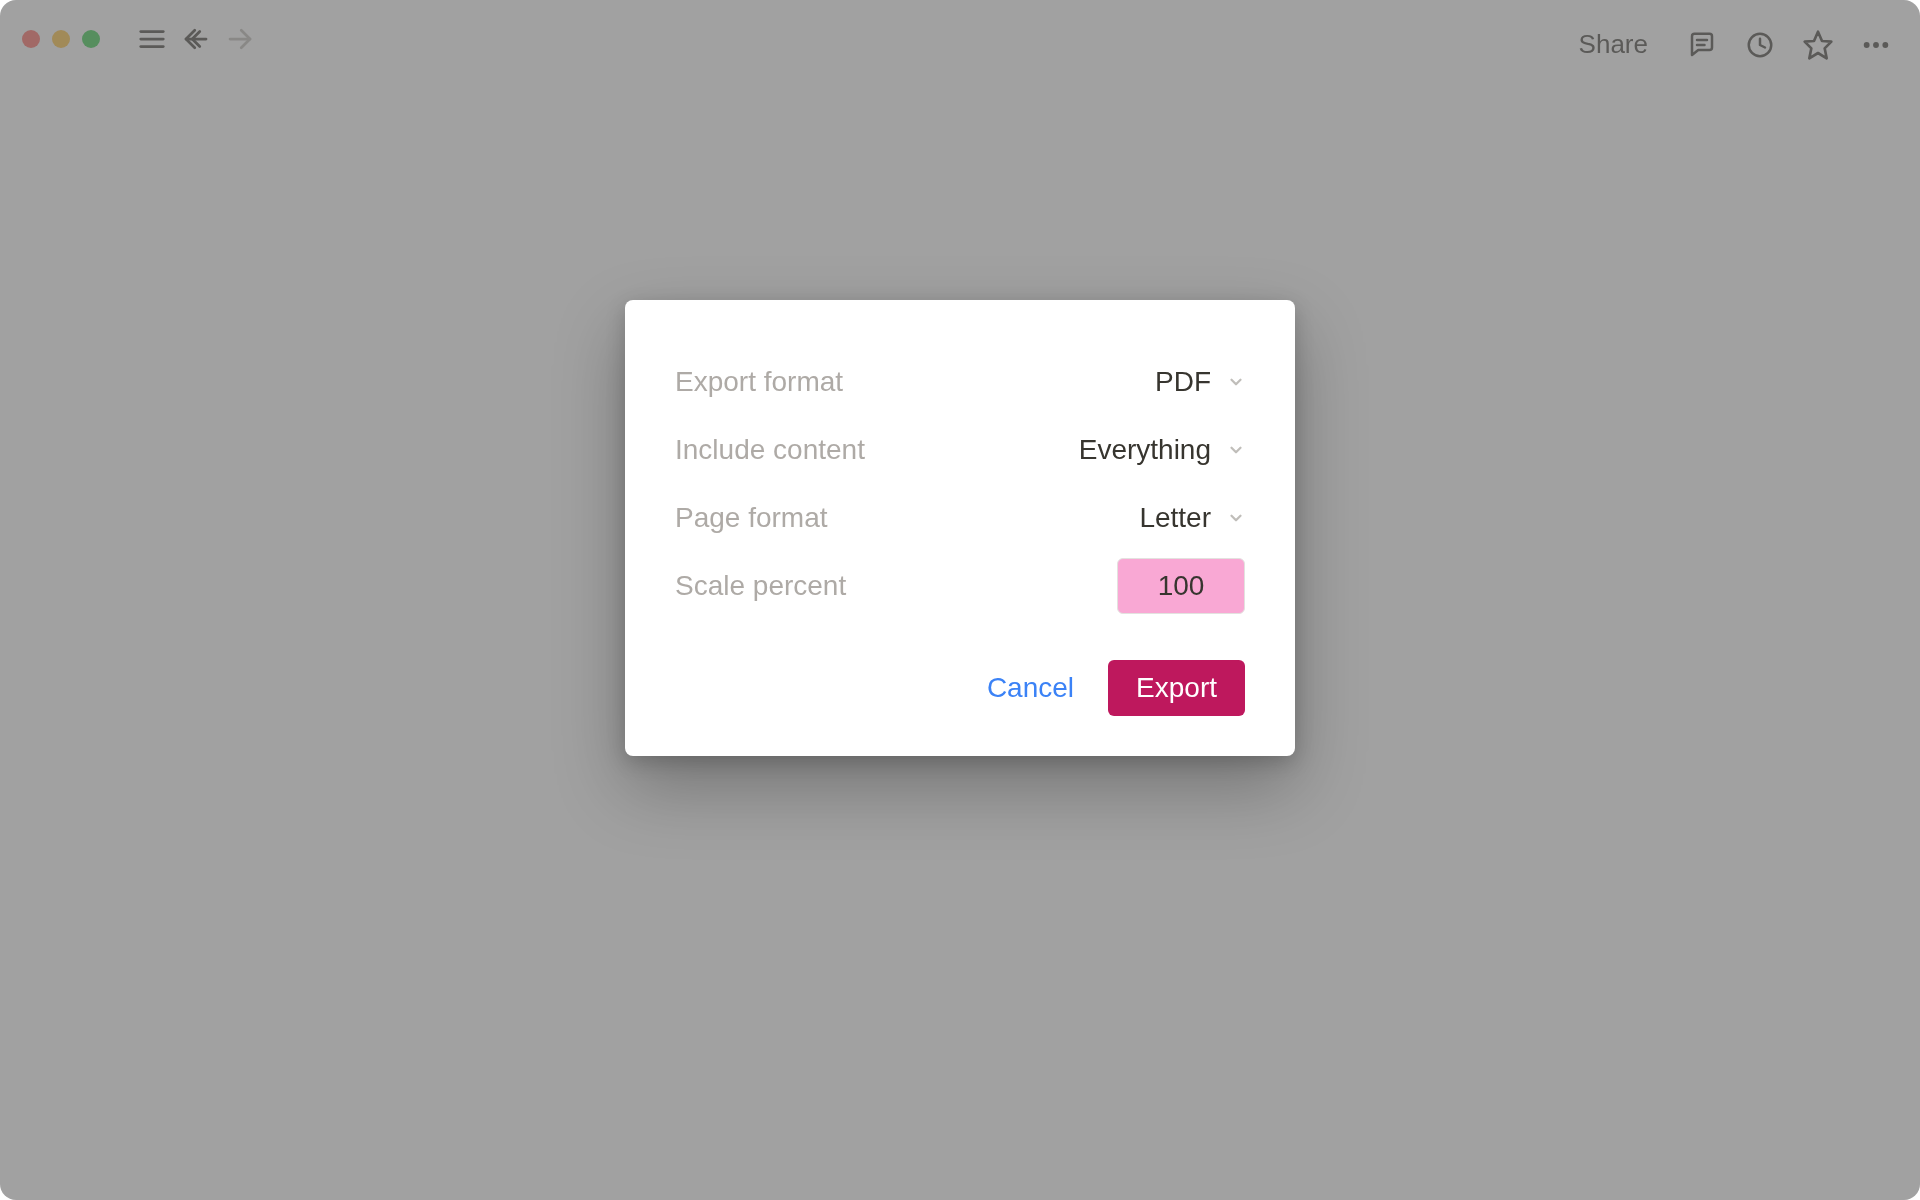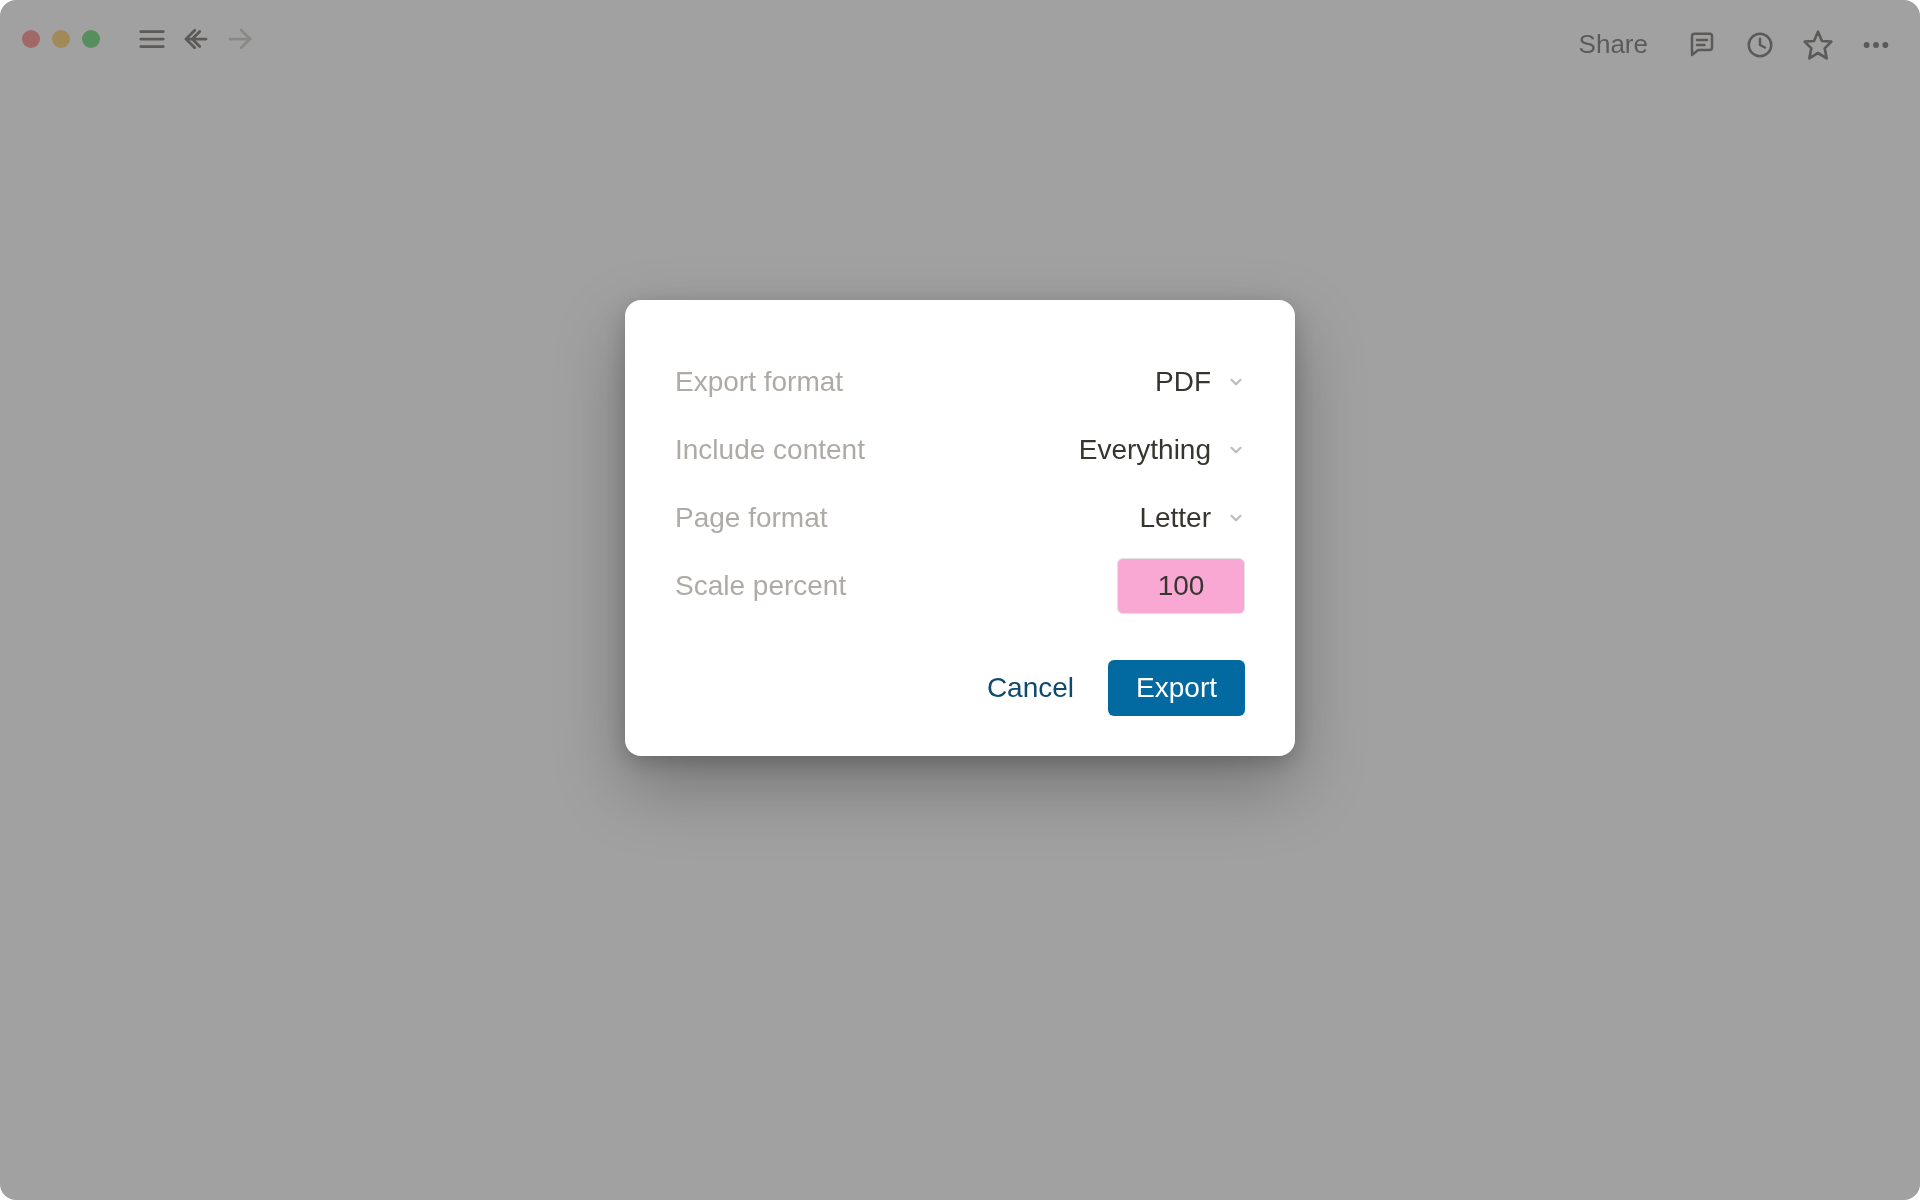--- a/index.html
+++ b/index.html
@@ -78,21 +78,21 @@
     svg { display:block; }
 
     
     .modal {
       position:absolute;
       top: 300px;
       left: 50%;
       transform: translateX(-50%);
       width: 670px;
       background:#ffffff;
-      border-radius: 16px;
+      border-radius: 8px;
       box-shadow: 0 30px 70px rgba(0,0,0,0.28), 0 6px 20px rgba(0,0,0,0.18);
       z-index: 20;
       padding: 48px 50px 40px 50px;
     }
     .row {
       display:flex;
       align-items:center;
       justify-content:space-between;
       height: 68px;
     }
@@ -144,29 +144,29 @@
     
     .actions {
       display:flex;
       justify-content:flex-end;
       align-items:center;
       gap:34px;
       margin-top: 40px;
     }
     .btn-cancel {
       font-size:28px;
-      color:#0c4a6e;
+      color:#3b82f6;
       background:none;
       border:none;
       cursor:pointer;
     }
     .btn-primary {
       font-size:28px;
       color:#ffffff;
-      background:#0369a1;
+      background:#be185d;
       border:none;
       border-radius:6px;
       padding: 12px 28px;
       cursor:pointer;
       font-weight:500;
     }
   </style>
 </head>
 <body>
 

